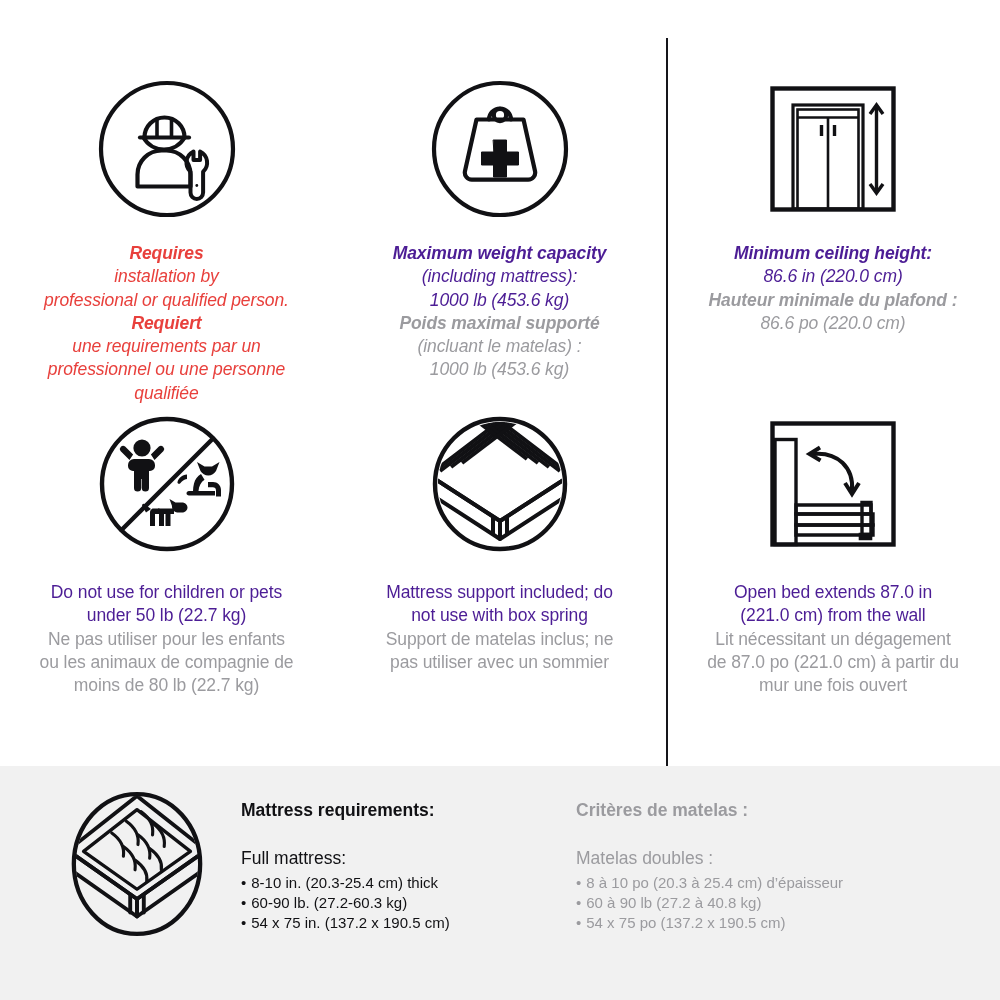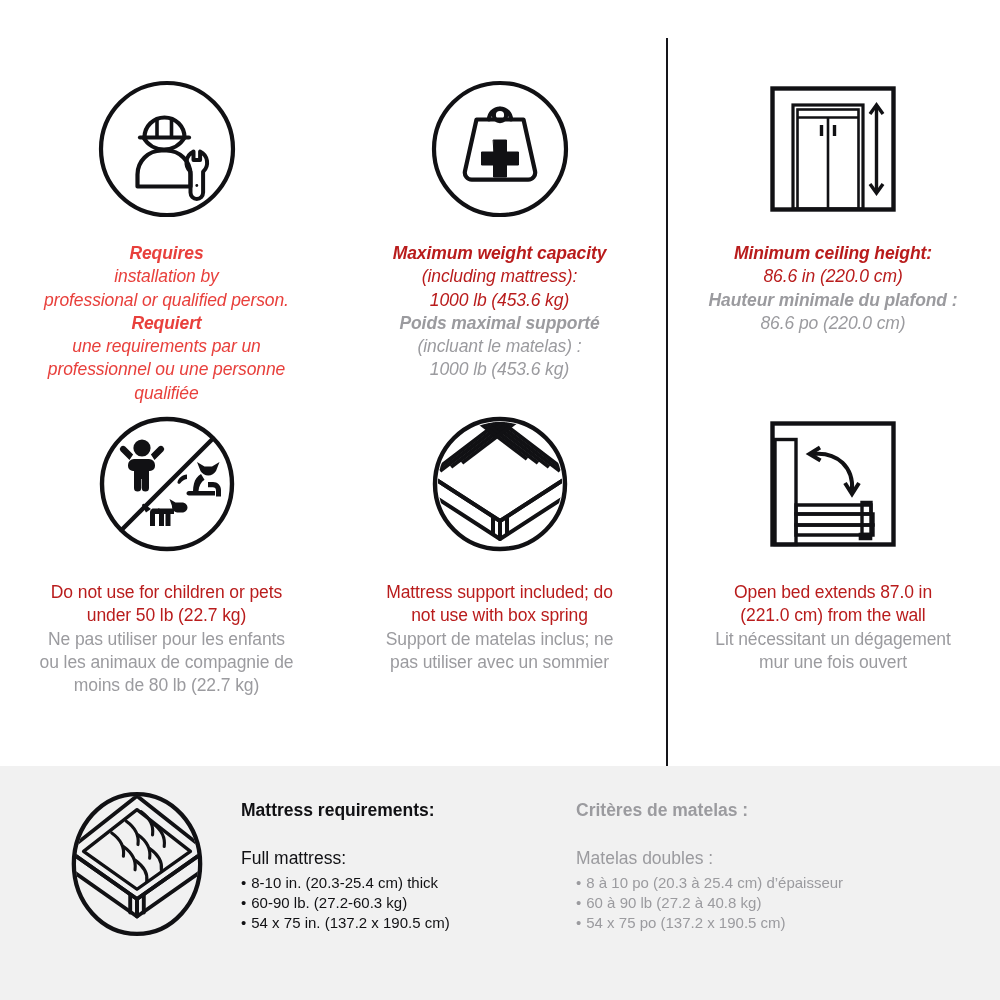--- a/index.html
+++ b/index.html
@@ -57,21 +57,21 @@
     line-height: 1.33;
     width: 100%;
   }
   .cell-r2 .caption { margin-top: 26px; }
 
   .line {
     display: block;
     font-size: 17.5px;
     letter-spacing: -0.1px;
   }
-  .line.en { color: #b91c1c; }
+  .line.en { color: #4c1d95; }
   .line.fr { color: #9b9b9f; }
   .line.red { color: #e8403c; }
   .line.b { font-weight: bold; }
 
   
   #column-divider {
     position: absolute;
     left: 666px;
     top: 38px;
     width: 2px;
@@ -305,20 +305,21 @@
 
           <path d="M50 41 C76 38 92 55 90 78" stroke-width="4" fill="none"></path>
           <path d="M58 34.5 L47.5 41 L58.5 47.5" stroke-width="4" fill="none"></path>
           <path d="M83 70 L90 81 L97 70" stroke-width="4" fill="none"></path>
         </svg>
       </div>
       <div class="caption">
         <span class="line en">Open bed extends 87.0 in</span>
         <span class="line en">(221.0 cm) from the wall</span>
         <span class="line fr">Lit nécessitant un dégagement</span>
+        <span class="line fr">de 87.0 po (221.0 cm) à partir du</span>
         <span class="line fr">mur une fois ouvert</span>
       </div>
     </div>
 
   </div>
 
   <div id="column-divider"></div>
 
   <div id="mattress-panel">
 

